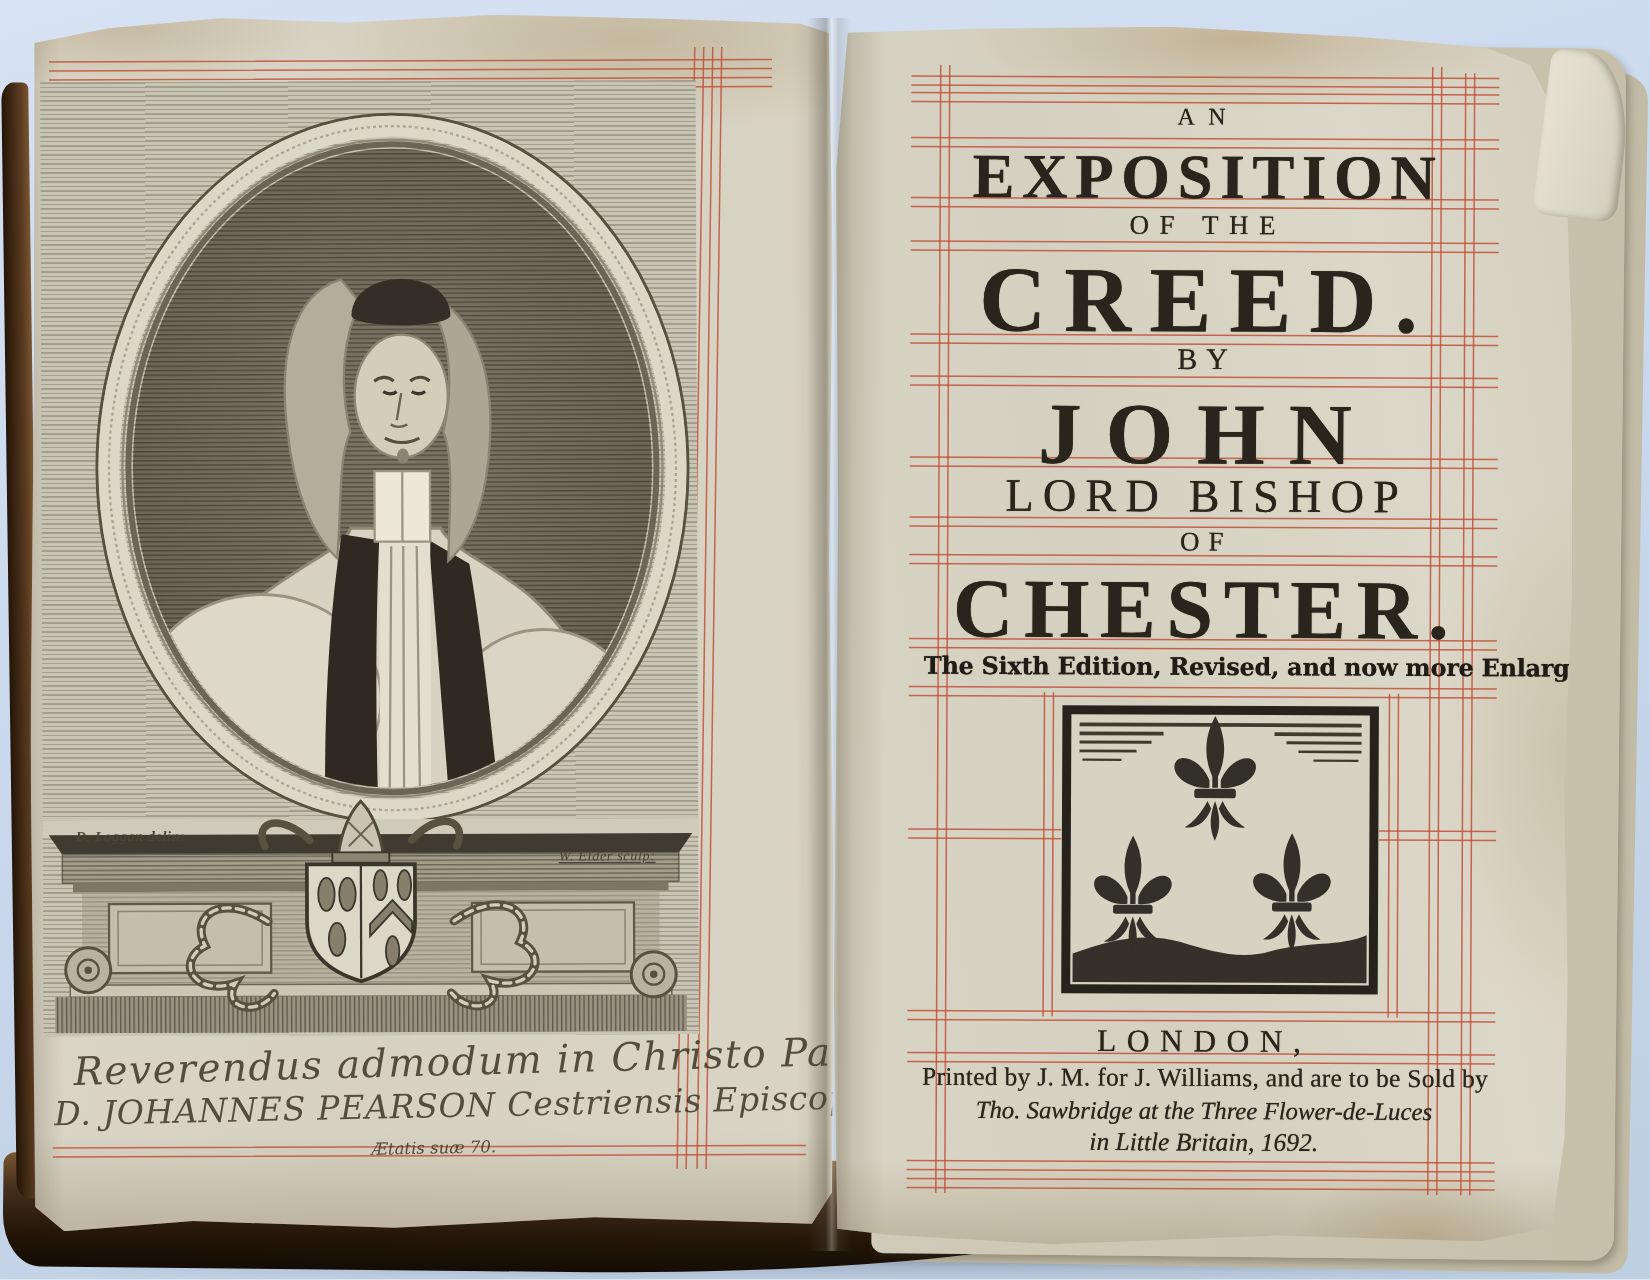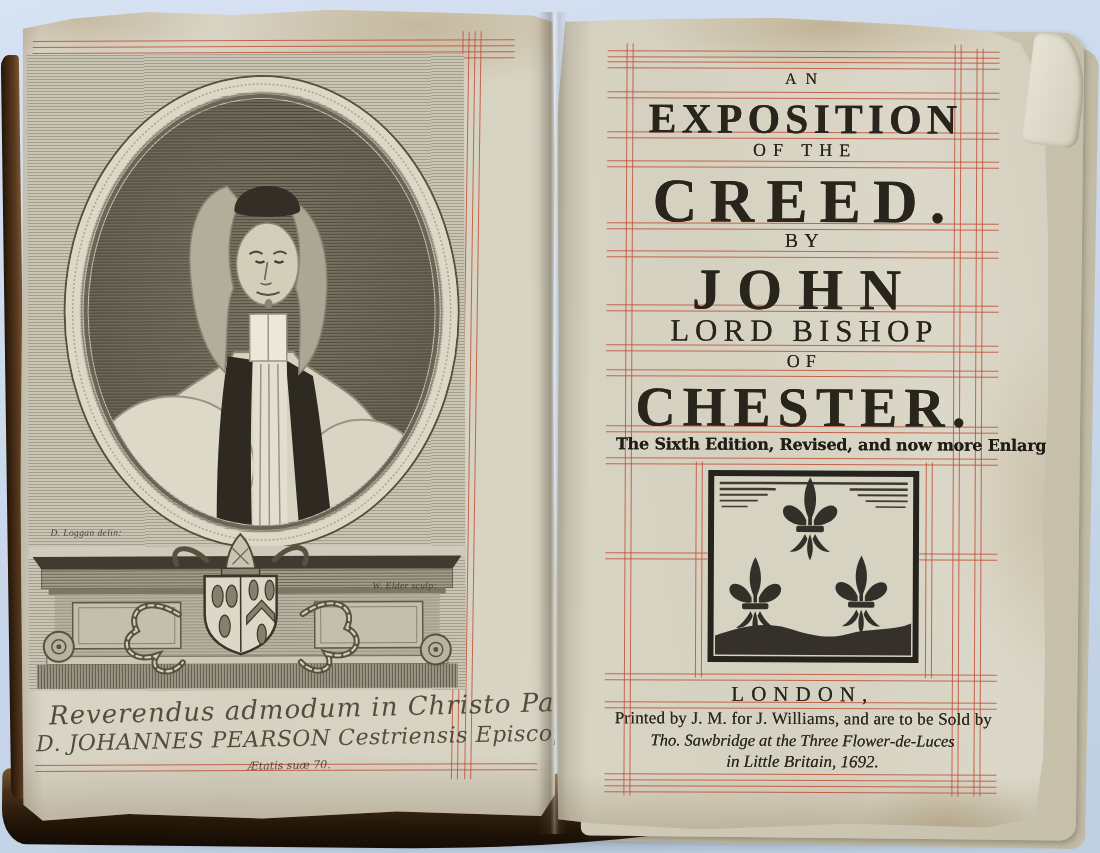--- a/index.html
+++ b/index.html
@@ -188,22 +188,22 @@
         <ellipse cx="203" cy="542" rx="5.5" ry="11" fill="#857f6c" stroke="#3a362c" stroke-width="1.2"></ellipse>
         <ellipse cx="196" cy="572" rx="5.5" ry="11" fill="#857f6c" stroke="#3a362c" stroke-width="1.2"></ellipse>
         <ellipse cx="225" cy="536" rx="4.5" ry="10" fill="#857f6c" stroke="#3a362c" stroke-width="1.2"></ellipse>
         <ellipse cx="241" cy="536" rx="4.5" ry="10" fill="#857f6c" stroke="#3a362c" stroke-width="1.2"></ellipse>
         <path d="M218,562 L233,546 L246,560 L246,568 L233,554 L218,570 Z" fill="#857f6c" stroke="#3a362c" stroke-width="1.2"></path>
         <ellipse cx="233" cy="580" rx="4.5" ry="10" fill="#857f6c" stroke="#3a362c" stroke-width="1.2"></ellipse>
       </g>
     </svg>
   </div>
 
-  <div class="credit" style="left:30px;top:517px;">D. Loggan delin:</div>
-  <div class="credit" style="left:352px;top:571px;">W. Elder sculp:</div>
+  <div class="credit" style="left:30px;top:543px;font-weight:bold;">D. Loggan delin:</div>
+  <div class="credit" style="left:352px;top:557px;text-decoration:underline;">W. Elder sculp:</div>
 
   <div class="inscr inscr1">Reverendus admodum in Christo Pater</div>
   <div class="inscr inscr2">D. JOHANNES PEARSON Cestriensis Episcopus</div>
   <div class="inscr inscr3">Ætatis suæ 70.</div>
 
   <div class="hr" style="left:14px;top:30px;width:482px;"></div>
   <div class="hr" style="left:14px;top:42px;width:482px;"></div>
   <div class="vr" style="left:444px;top:22px;height:748px;transform:rotate(1.1deg);transform-origin:top;"></div>
   <div class="vr" style="left:456px;top:22px;height:748px;transform:rotate(1deg);transform-origin:top;"></div>
   <div class="hr" style="left:14px;top:754px;width:502px;"></div>

